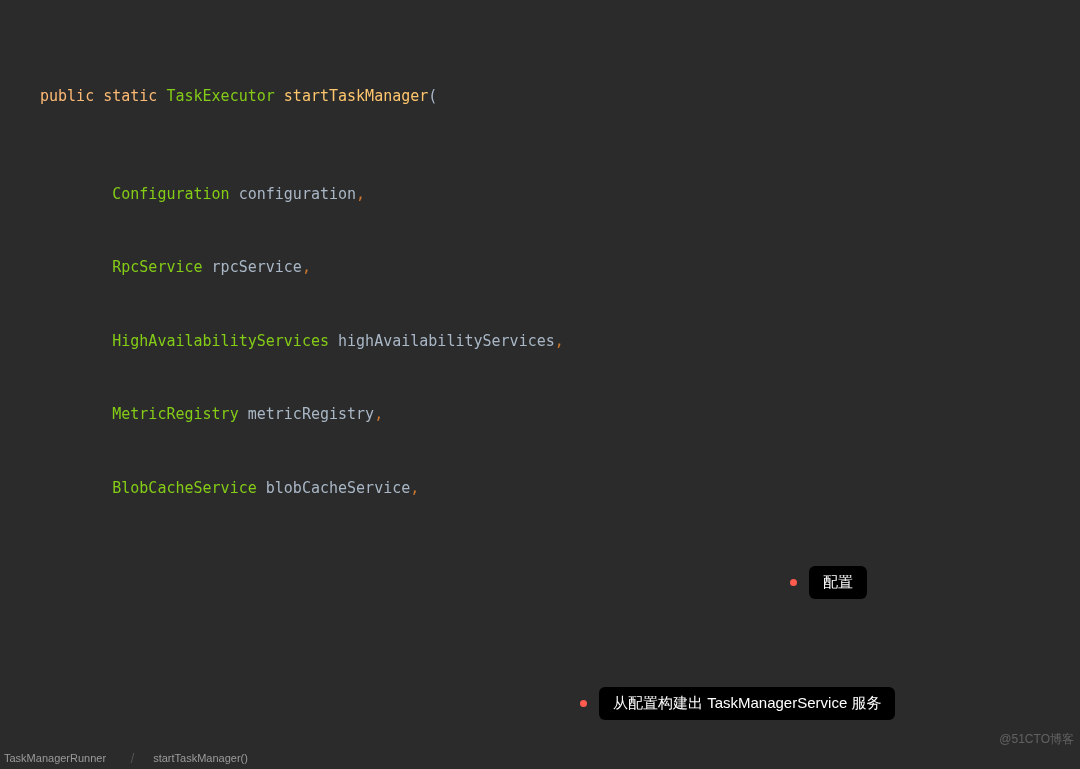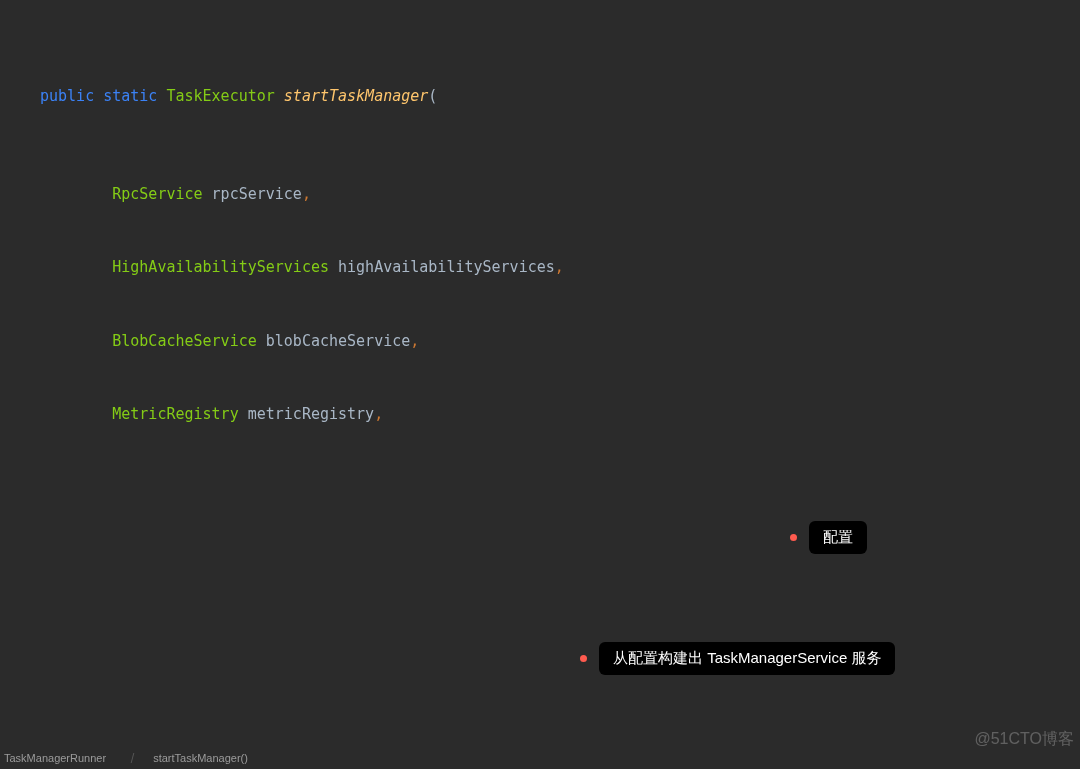--- a/index.html
+++ b/index.html
@@ -18,32 +18,33 @@
   .code-area {
     padding: 10px 0 0 0;
     white-space: pre;
     position: relative;
   }
   .line {
     padding: 0 0 0 40px;
     min-height: 24.5px;
     position: relative;
   }
-  .kw { color: #3b82f6; }
-  .method-decl { color: #ffc66d; font-style: italic; }
+  .kw { color: #fdba74; }
+  .method-decl { color: #ffc66d; }
   .type { color: #84cc16; }
   .ident { color: #a9b7c6; }
   .punct { color: #cc7832; }
   .white { color: #a9b7c6; }
 
   .annotation {
     position: absolute;
     display: flex;
     align-items: center;
     z-index: 5;
+    margin-top: 45px;
   }
   .dot {
     width: 7px;
     height: 7px;
     border-radius: 50%;
     background: #ff5b4f;
     margin-right: 12px;
   }
   .anno-box {
     background: #000;
@@ -53,21 +54,21 @@
     font-family: "PingFang SC","Microsoft YaHei",sans-serif;
     font-size: 15px;
     white-space: nowrap;
   }
 
   .watermark {
     position: absolute;
     right: 6px;
     bottom: 18px;
     color: rgba(255,255,255,0.25);
-    font-size: 16px;
+    font-size: 12px;
     font-family: sans-serif;
   }
 
   .breadcrumb {
     position: absolute;
     left: 4px;
     bottom: 2px;
     height: 18px;
     display: flex;
     align-items: center;
@@ -91,24 +92,25 @@
     pointer-events: none;
   }
 </style>
 </head>
 <body>
 
 <div class="code-area">
 
   <div class="line"><span class="kw">public</span> <span class="kw">static</span> <span class="type">TaskExecutor</span> <span class="method-decl">startTaskManager</span><span class="white">(</span></div>
 
+  <div class="line">        <span class="type">Configuration</span> <span class="ident">configuration</span><span class="punct">,</span></div>
   <div class="line">        <span class="type">RpcService</span> <span class="ident">rpcService</span><span class="punct">,</span></div>
   <div class="line">        <span class="type">HighAvailabilityServices</span> <span class="ident">highAvailabilityServices</span><span class="punct">,</span></div>
+  <div class="line">        <span class="type">MetricRegistry</span> <span class="ident">metricRegistry</span><span class="punct">,</span></div>
   <div class="line">        <span class="type">BlobCacheService</span> <span class="ident">blobCacheService</span><span class="punct">,</span></div>
-  <div class="line">        <span class="type">MetricRegistry</span> <span class="ident">metricRegistry</span><span class="punct">,</span></div>
   
 
   
 
   
   
   
   
 
   

